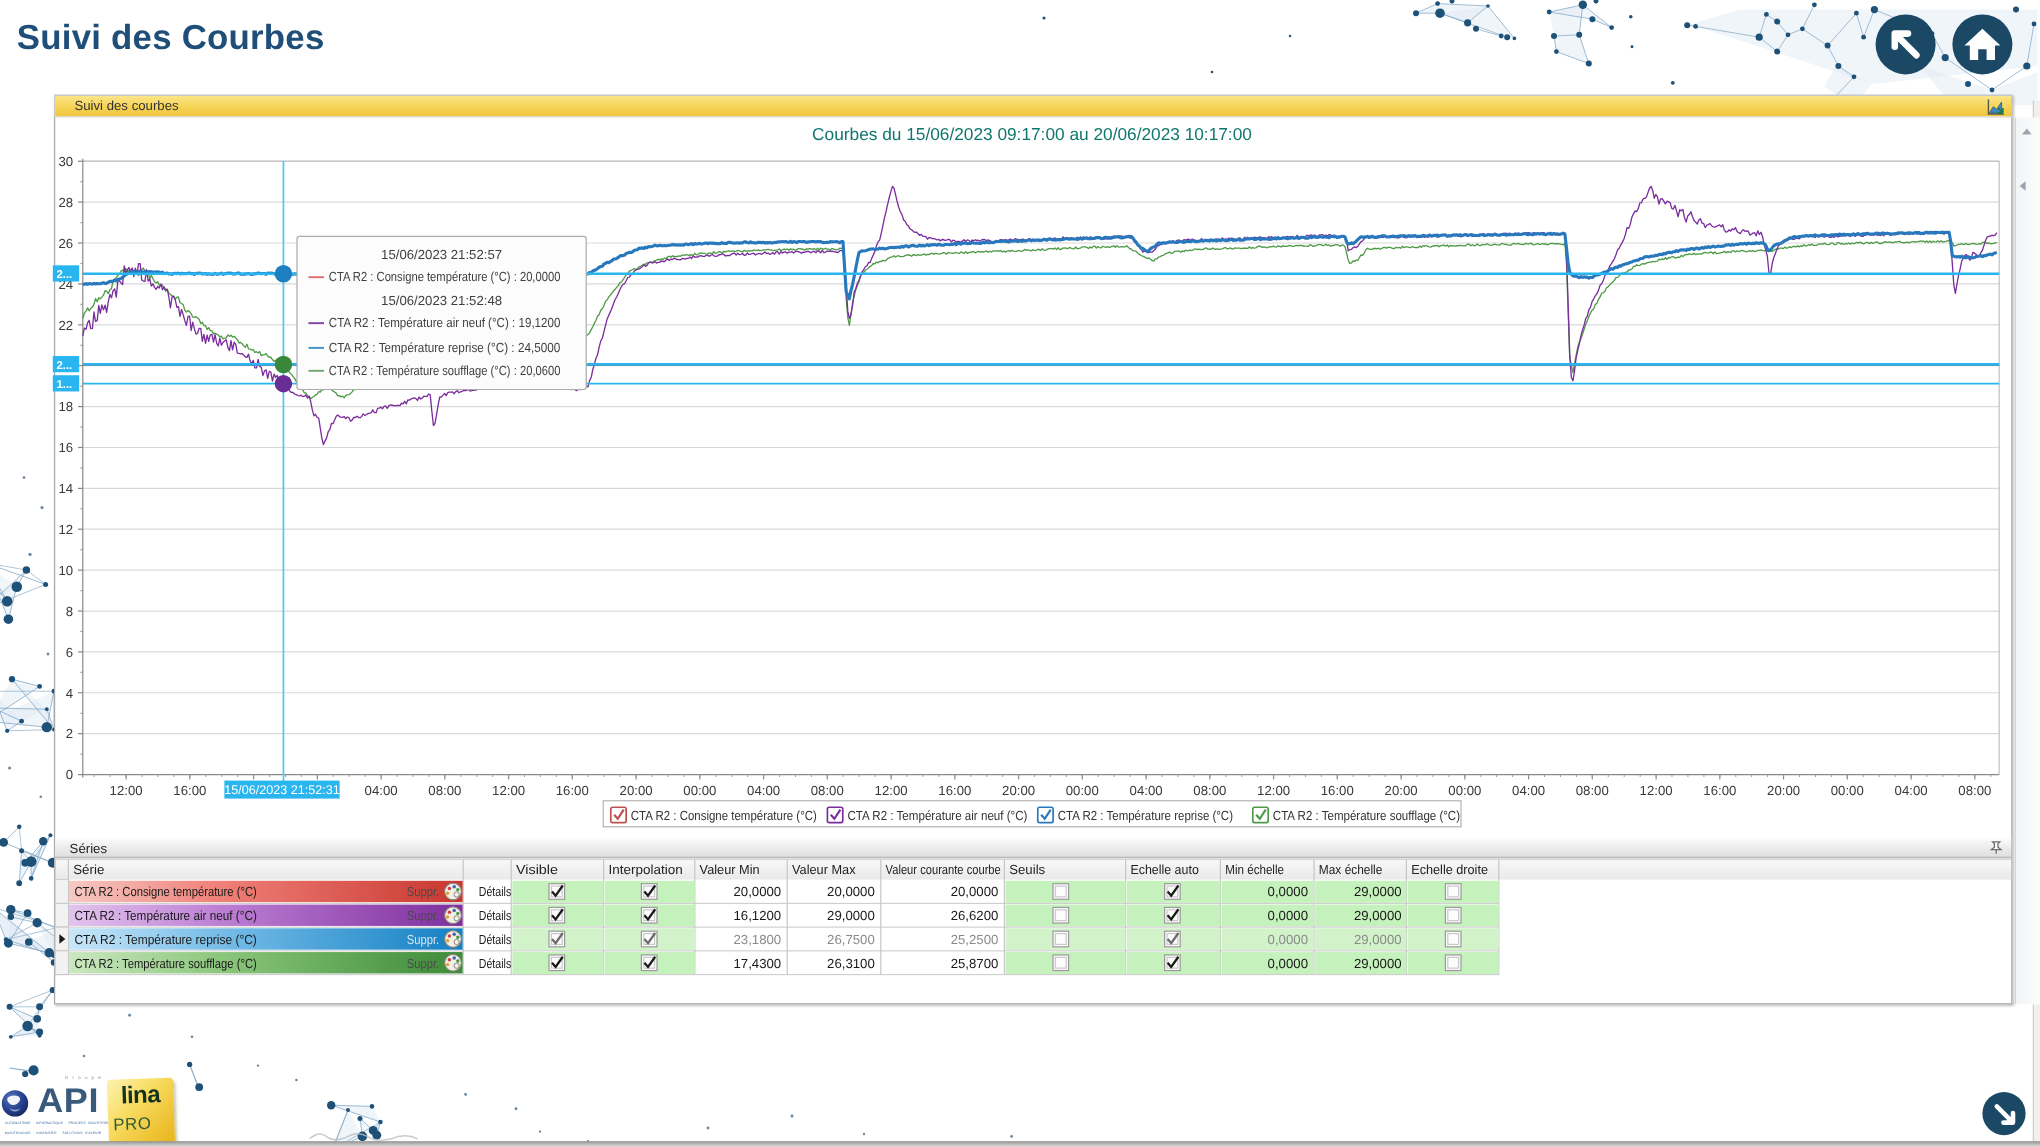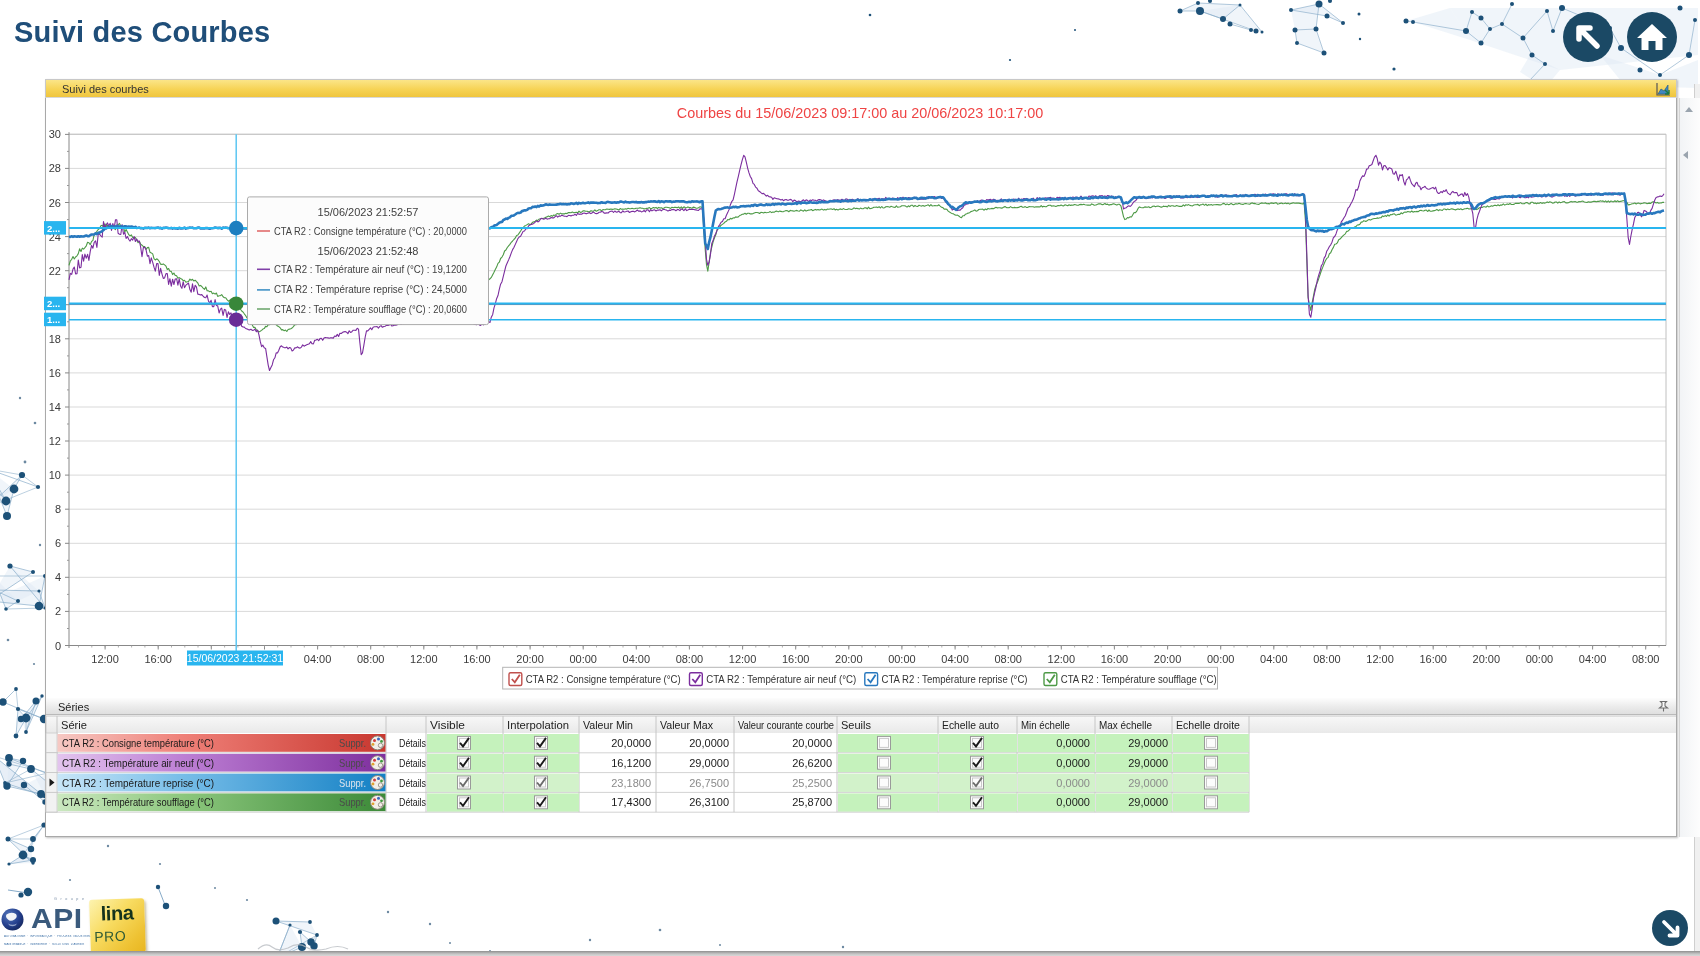--- a/index.html
+++ b/index.html
@@ -13,21 +13,21 @@
   #btn1 { left:1563px; top:12px; width:50px; height:50px; }
   #btn2 { left:1627px; top:12px; width:50px; height:50px; }
   #btn3 { left:1652px; top:910px; width:36px; height:36px; }
   #panel { left:45px; top:79px; width:1632px; height:758px; background:#fff;
     border:1px solid #a9a9a9; box-shadow:1px 1px 2px rgba(0,0,0,0.25); }
   #ybar { left:45px; top:79px; width:1632px; height:19px;
     background:linear-gradient(#fbe588, #f6d355 55%, #efc53e);
     border:1px solid #c8c8c8; border-bottom:1px solid #d8d8d8; }
   #ybar span { position:absolute; left:16px; top:3px; font-size:11px; color:#333; }
   #ctitle { left:560px; top:105px; width:600px; text-align:center; font-size:14.4px;
-    color:#ef4444; }
+    color:#0f766e; }
   #rightstrip { left:1679px; top:98px; width:21px; height:739px;
     background:linear-gradient(90deg,#f2f4f6,#fdfdfd); border-left:1px solid #d5d5d5; }
   #winedge { left:1694px; top:84px; width:6px; height:867px; background:#f0f0f0;
     border-left:1px solid #cfcfcf; }
   #botstrip { left:0; top:951px; width:1700px; height:5px;
     background:linear-gradient(#8f8f8f,#c6c6c6 60%,#d8d8d8); }
   
   #apigroupe { left:54px; top:897px; font-size:6px; letter-spacing:2px; color:#7b8fa8; transform:scale(0.62); transform-origin:left top; }
   #apitxt { left:31px; top:902px; font-size:30px; font-weight:bold; color:#3a5a7c;
     letter-spacing:0.5px; transform:scaleY(0.95); transform-origin:left top; }

